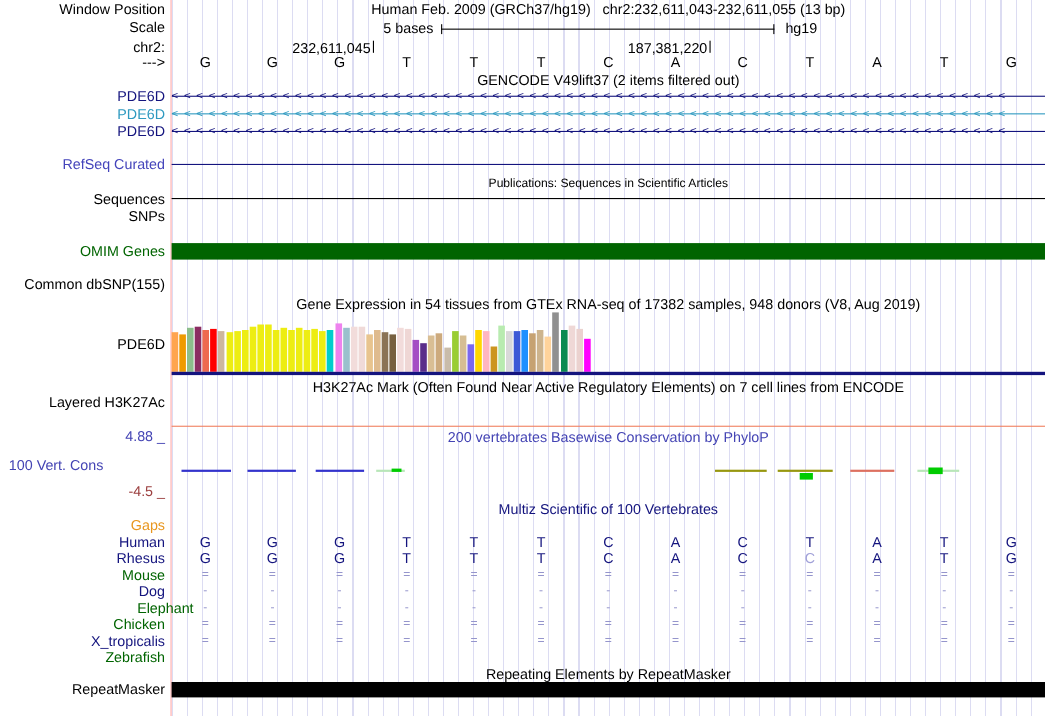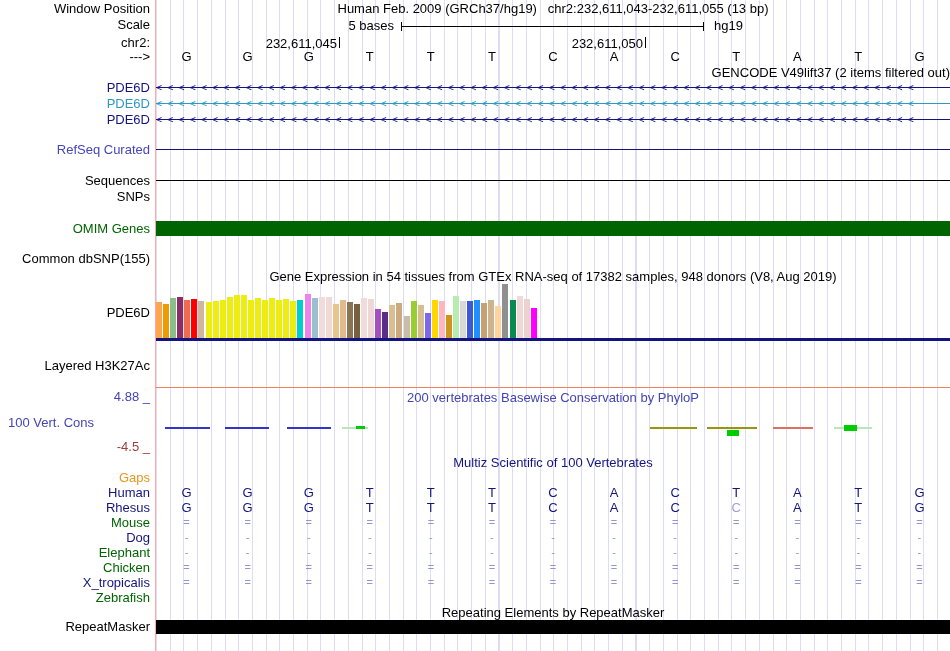--- a/index.html
+++ b/index.html
@@ -40,41 +40,41 @@
   <div class="lbl" style="top:18px;">Scale</div>
   <div class="abs" style="left:290px;top:18px;width:104px;text-align:right;">5 bases</div>
   <div class="hline" style="left:401px;top:26px;width:303px;background:#000;"></div>
   <div class="tick" style="left:401px;top:22px;height:9px;"></div>
   <div class="tick" style="left:703px;top:22px;height:9px;"></div>
   <div class="abs" style="left:714px;top:18px;">hg19</div>
 
   <div class="lbl" style="top:36px;">chr2:</div>
   <div class="abs" style="left:237px;top:36px;width:100px;text-align:right;">232,611,045</div>
   <div class="tick" style="left:339px;top:37px;height:11px;"></div>
-  <div class="abs" style="left:543px;top:36px;width:100px;text-align:right;">232,611,050</div>
+  <div class="abs" style="left:543px;top:36px;width:100px;text-align:right;">187,381,220</div>
   <div class="tick" style="left:645px;top:37px;height:11px;"></div>
 
   <div class="lbl" style="top:50px;">---&gt;</div>
   <div id="seq-row">
       <div class="seqcell" style="left:156.0px;top:50px;width:61.1px;">G</div>
       <div class="seqcell" style="left:217.1px;top:50px;width:61.1px;">G</div>
       <div class="seqcell" style="left:278.2px;top:50px;width:61.1px;">G</div>
       <div class="seqcell" style="left:339.2px;top:50px;width:61.1px;">T</div>
       <div class="seqcell" style="left:400.3px;top:50px;width:61.1px;">T</div>
       <div class="seqcell" style="left:461.4px;top:50px;width:61.1px;">T</div>
       <div class="seqcell" style="left:522.5px;top:50px;width:61.1px;">C</div>
       <div class="seqcell" style="left:583.5px;top:50px;width:61.1px;">A</div>
       <div class="seqcell" style="left:644.6px;top:50px;width:61.1px;">C</div>
       <div class="seqcell" style="left:705.7px;top:50px;width:61.1px;">T</div>
       <div class="seqcell" style="left:766.8px;top:50px;width:61.1px;">A</div>
       <div class="seqcell" style="left:827.8px;top:50px;width:61.1px;">T</div>
       <div class="seqcell" style="left:888.9px;top:50px;width:61.1px;">G</div>
     </div>
 
-  <div class="title" style="top:66px;text-align:right;">GENCODE V49lift37 (2 items filtered out)</div>
+  <div class="title" style="top:66px;">GENCODE V49lift37 (2 items filtered out)</div>
   <div id="gene-rows">
       <div class="lbl" style="top:81px;color:#14147E;">PDE6D</div>
       <div class="generow" style="top:81px;">
         <div class="geneline" style="background:#14147E;"></div>
         <div class="chev" style="color:#14147E;">&lt;&lt;&lt;&lt;&lt;&lt;&lt;&lt;&lt;&lt;&lt;&lt;&lt;&lt;&lt;&lt;&lt;&lt;&lt;&lt;&lt;&lt;&lt;&lt;&lt;&lt;&lt;&lt;&lt;&lt;&lt;&lt;&lt;&lt;&lt;&lt;&lt;&lt;&lt;&lt;&lt;&lt;&lt;&lt;&lt;&lt;&lt;&lt;&lt;&lt;&lt;&lt;&lt;&lt;&lt;&lt;&lt;&lt;&lt;&lt;&lt;&lt;&lt;&lt;&lt;&lt;&lt;&lt;</div>
       </div>
       <div class="lbl" style="top:97px;color:#2F9AC0;">PDE6D</div>
       <div class="generow" style="top:97px;">
         <div class="geneline" style="background:#2F9AC0;"></div>
         <div class="chev" style="color:#2F9AC0;">&lt;&lt;&lt;&lt;&lt;&lt;&lt;&lt;&lt;&lt;&lt;&lt;&lt;&lt;&lt;&lt;&lt;&lt;&lt;&lt;&lt;&lt;&lt;&lt;&lt;&lt;&lt;&lt;&lt;&lt;&lt;&lt;&lt;&lt;&lt;&lt;&lt;&lt;&lt;&lt;&lt;&lt;&lt;&lt;&lt;&lt;&lt;&lt;&lt;&lt;&lt;&lt;&lt;&lt;&lt;&lt;&lt;&lt;&lt;&lt;&lt;&lt;&lt;&lt;&lt;&lt;&lt;&lt;</div>
@@ -82,20 +82,21 @@
       <div class="lbl" style="top:113px;color:#14147E;">PDE6D</div>
       <div class="generow" style="top:113px;">
         <div class="geneline" style="background:#14147E;"></div>
         <div class="chev" style="color:#14147E;">&lt;&lt;&lt;&lt;&lt;&lt;&lt;&lt;&lt;&lt;&lt;&lt;&lt;&lt;&lt;&lt;&lt;&lt;&lt;&lt;&lt;&lt;&lt;&lt;&lt;&lt;&lt;&lt;&lt;&lt;&lt;&lt;&lt;&lt;&lt;&lt;&lt;&lt;&lt;&lt;&lt;&lt;&lt;&lt;&lt;&lt;&lt;&lt;&lt;&lt;&lt;&lt;&lt;&lt;&lt;&lt;&lt;&lt;&lt;&lt;&lt;&lt;&lt;&lt;&lt;&lt;&lt;&lt;</div>
       </div>
     </div>
 
   <div class="lbl" style="top:143px;color:#4444BB;">RefSeq Curated</div>
   <div class="hline" style="left:156px;top:149px;width:794px;background:#14147E;"></div>
 
+  <div class="title small" style="top:161px;">Publications: Sequences in Scientific Articles</div>
   <div class="lbl" style="top:174px;">Sequences</div>
   <div class="hline" style="left:156px;top:180px;width:794px;background:#000;"></div>
   <div class="lbl" style="top:190px;">SNPs</div>
 
   <div class="lbl" style="top:222px;color:#006400;">OMIM Genes</div>
   <div class="abs" style="left:156px;top:221px;width:794px;height:15px;background:#006400;"></div>
 
   <div class="lbl" style="top:252px;">Common dbSNP(155)</div>
 
   <div class="title" style="top:270px;">Gene Expression in 54 tissues from GTEx RNA-seq of 17382 samples, 948 donors (V8, Aug 2019)</div>
@@ -151,20 +152,21 @@
       <div class="bar" style="left:488.3px;top:300px;height:38px;background:#CDB48E;"></div>
       <div class="bar" style="left:495.4px;top:306px;height:32px;background:#FFD39B;"></div>
       <div class="bar" style="left:502.4px;top:284px;height:54px;background:#909090;"></div>
       <div class="bar" style="left:509.5px;top:300px;height:38px;background:#0A8A50;"></div>
       <div class="bar" style="left:516.6px;top:296px;height:42px;background:#EFD8D6;"></div>
       <div class="bar" style="left:523.6px;top:299px;height:39px;background:#EBD2CF;"></div>
       <div class="bar" style="left:530.7px;top:308px;height:30px;background:#FF00FF;"></div>
     </div>
   <div class="abs" style="left:156px;top:338px;width:794px;height:3px;background:#14147E;"></div>
 
+  <div class="title" style="top:345px;">H3K27Ac Mark (Often Found Near Active Regulatory Elements) on 7 cell lines from ENCODE</div>
   <div class="lbl" style="top:359px;">Layered H3K27Ac</div>
   <div class="hline" style="left:156px;top:387px;width:794px;background:#F08060;"></div>
 
   <div class="lbl" style="top:390px;color:#4444B4;">4.88 _</div>
   <div class="title" style="top:391px;color:#4444B4;">200 vertebrates Basewise Conservation by PhyloP</div>
   <div class="abs" style="left:8px;top:415px;color:#4444B4;">100 Vert. Cons</div>
   <div id="phylop-marks">
       <div class="mark" style="left:165px;top:427px;width:45px;background:#3333CC;"></div>
       <div class="mark" style="left:225px;top:427px;width:44px;background:#3333CC;"></div>
       <div class="mark" style="left:287px;top:427px;width:44px;background:#3333CC;"></div>
@@ -231,21 +233,21 @@
       <div class="glyphcell" style="left:339.2px;top:531px;width:61.1px;color:#9595CC;">-</div>
       <div class="glyphcell" style="left:400.3px;top:531px;width:61.1px;color:#9595CC;">-</div>
       <div class="glyphcell" style="left:461.4px;top:531px;width:61.1px;color:#9595CC;">-</div>
       <div class="glyphcell" style="left:522.5px;top:531px;width:61.1px;color:#9595CC;">-</div>
       <div class="glyphcell" style="left:583.5px;top:531px;width:61.1px;color:#9595CC;">-</div>
       <div class="glyphcell" style="left:644.6px;top:531px;width:61.1px;color:#9595CC;">-</div>
       <div class="glyphcell" style="left:705.7px;top:531px;width:61.1px;color:#9595CC;">-</div>
       <div class="glyphcell" style="left:766.8px;top:531px;width:61.1px;color:#9595CC;">-</div>
       <div class="glyphcell" style="left:827.8px;top:531px;width:61.1px;color:#9595CC;">-</div>
       <div class="glyphcell" style="left:888.9px;top:531px;width:61.1px;color:#9595CC;">-</div>
-      <div class="lbl" style="top:546px;color:#006400;">Elephant</div>
+      <div class="lbl" style="top:546px;color:#006400;padding-left:26px;">Elephant</div>
       <div class="glyphcell" style="left:156.0px;top:546px;width:61.1px;color:#9595CC;">-</div>
       <div class="glyphcell" style="left:217.1px;top:546px;width:61.1px;color:#9595CC;">-</div>
       <div class="glyphcell" style="left:278.2px;top:546px;width:61.1px;color:#9595CC;">-</div>
       <div class="glyphcell" style="left:339.2px;top:546px;width:61.1px;color:#9595CC;">-</div>
       <div class="glyphcell" style="left:400.3px;top:546px;width:61.1px;color:#9595CC;">-</div>
       <div class="glyphcell" style="left:461.4px;top:546px;width:61.1px;color:#9595CC;">-</div>
       <div class="glyphcell" style="left:522.5px;top:546px;width:61.1px;color:#9595CC;">-</div>
       <div class="glyphcell" style="left:583.5px;top:546px;width:61.1px;color:#9595CC;">-</div>
       <div class="glyphcell" style="left:644.6px;top:546px;width:61.1px;color:#9595CC;">-</div>
       <div class="glyphcell" style="left:705.7px;top:546px;width:61.1px;color:#9595CC;">-</div>

